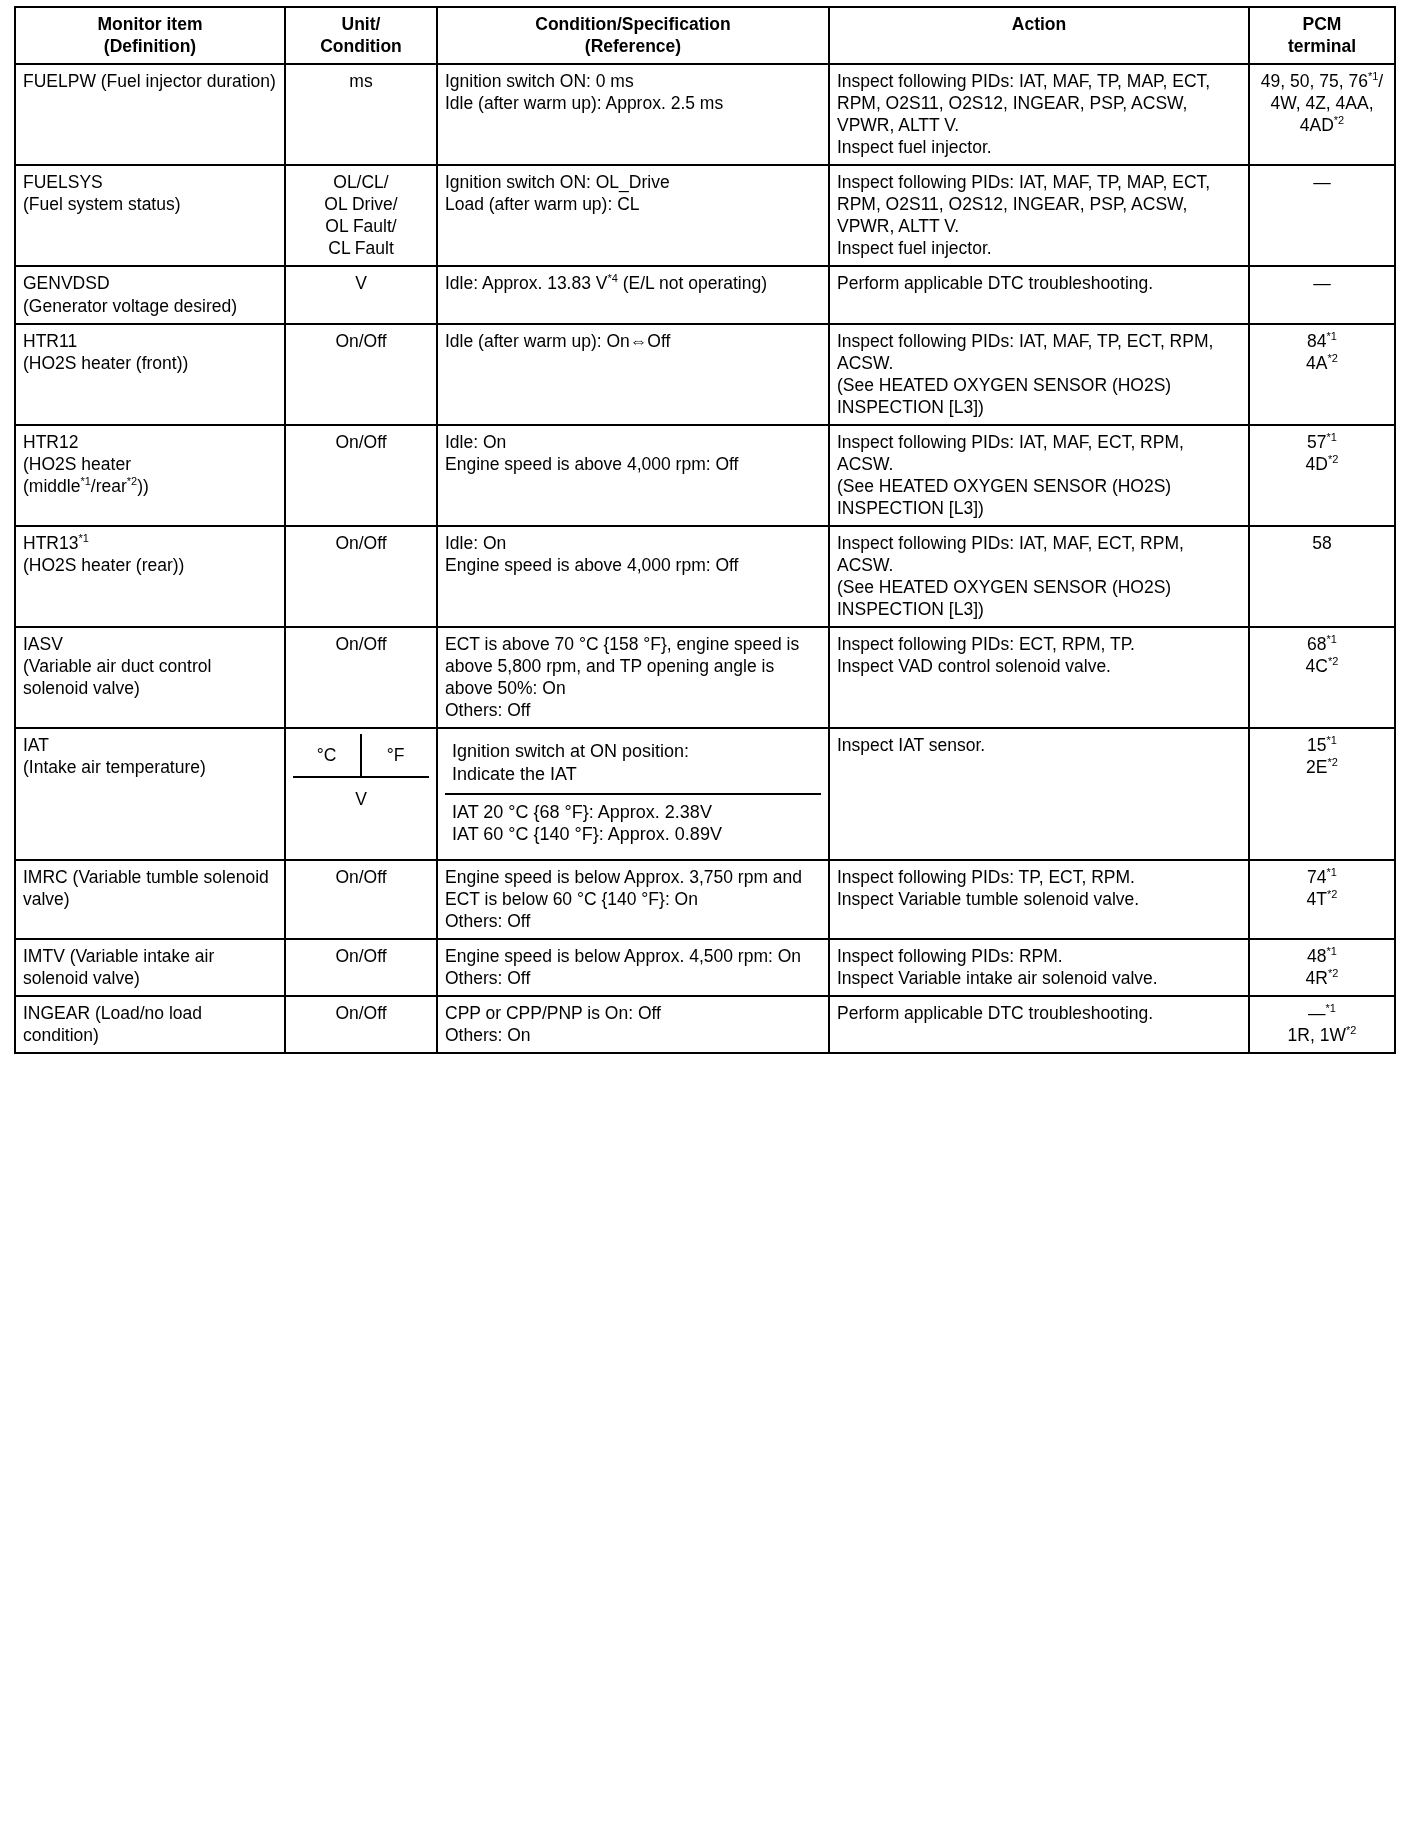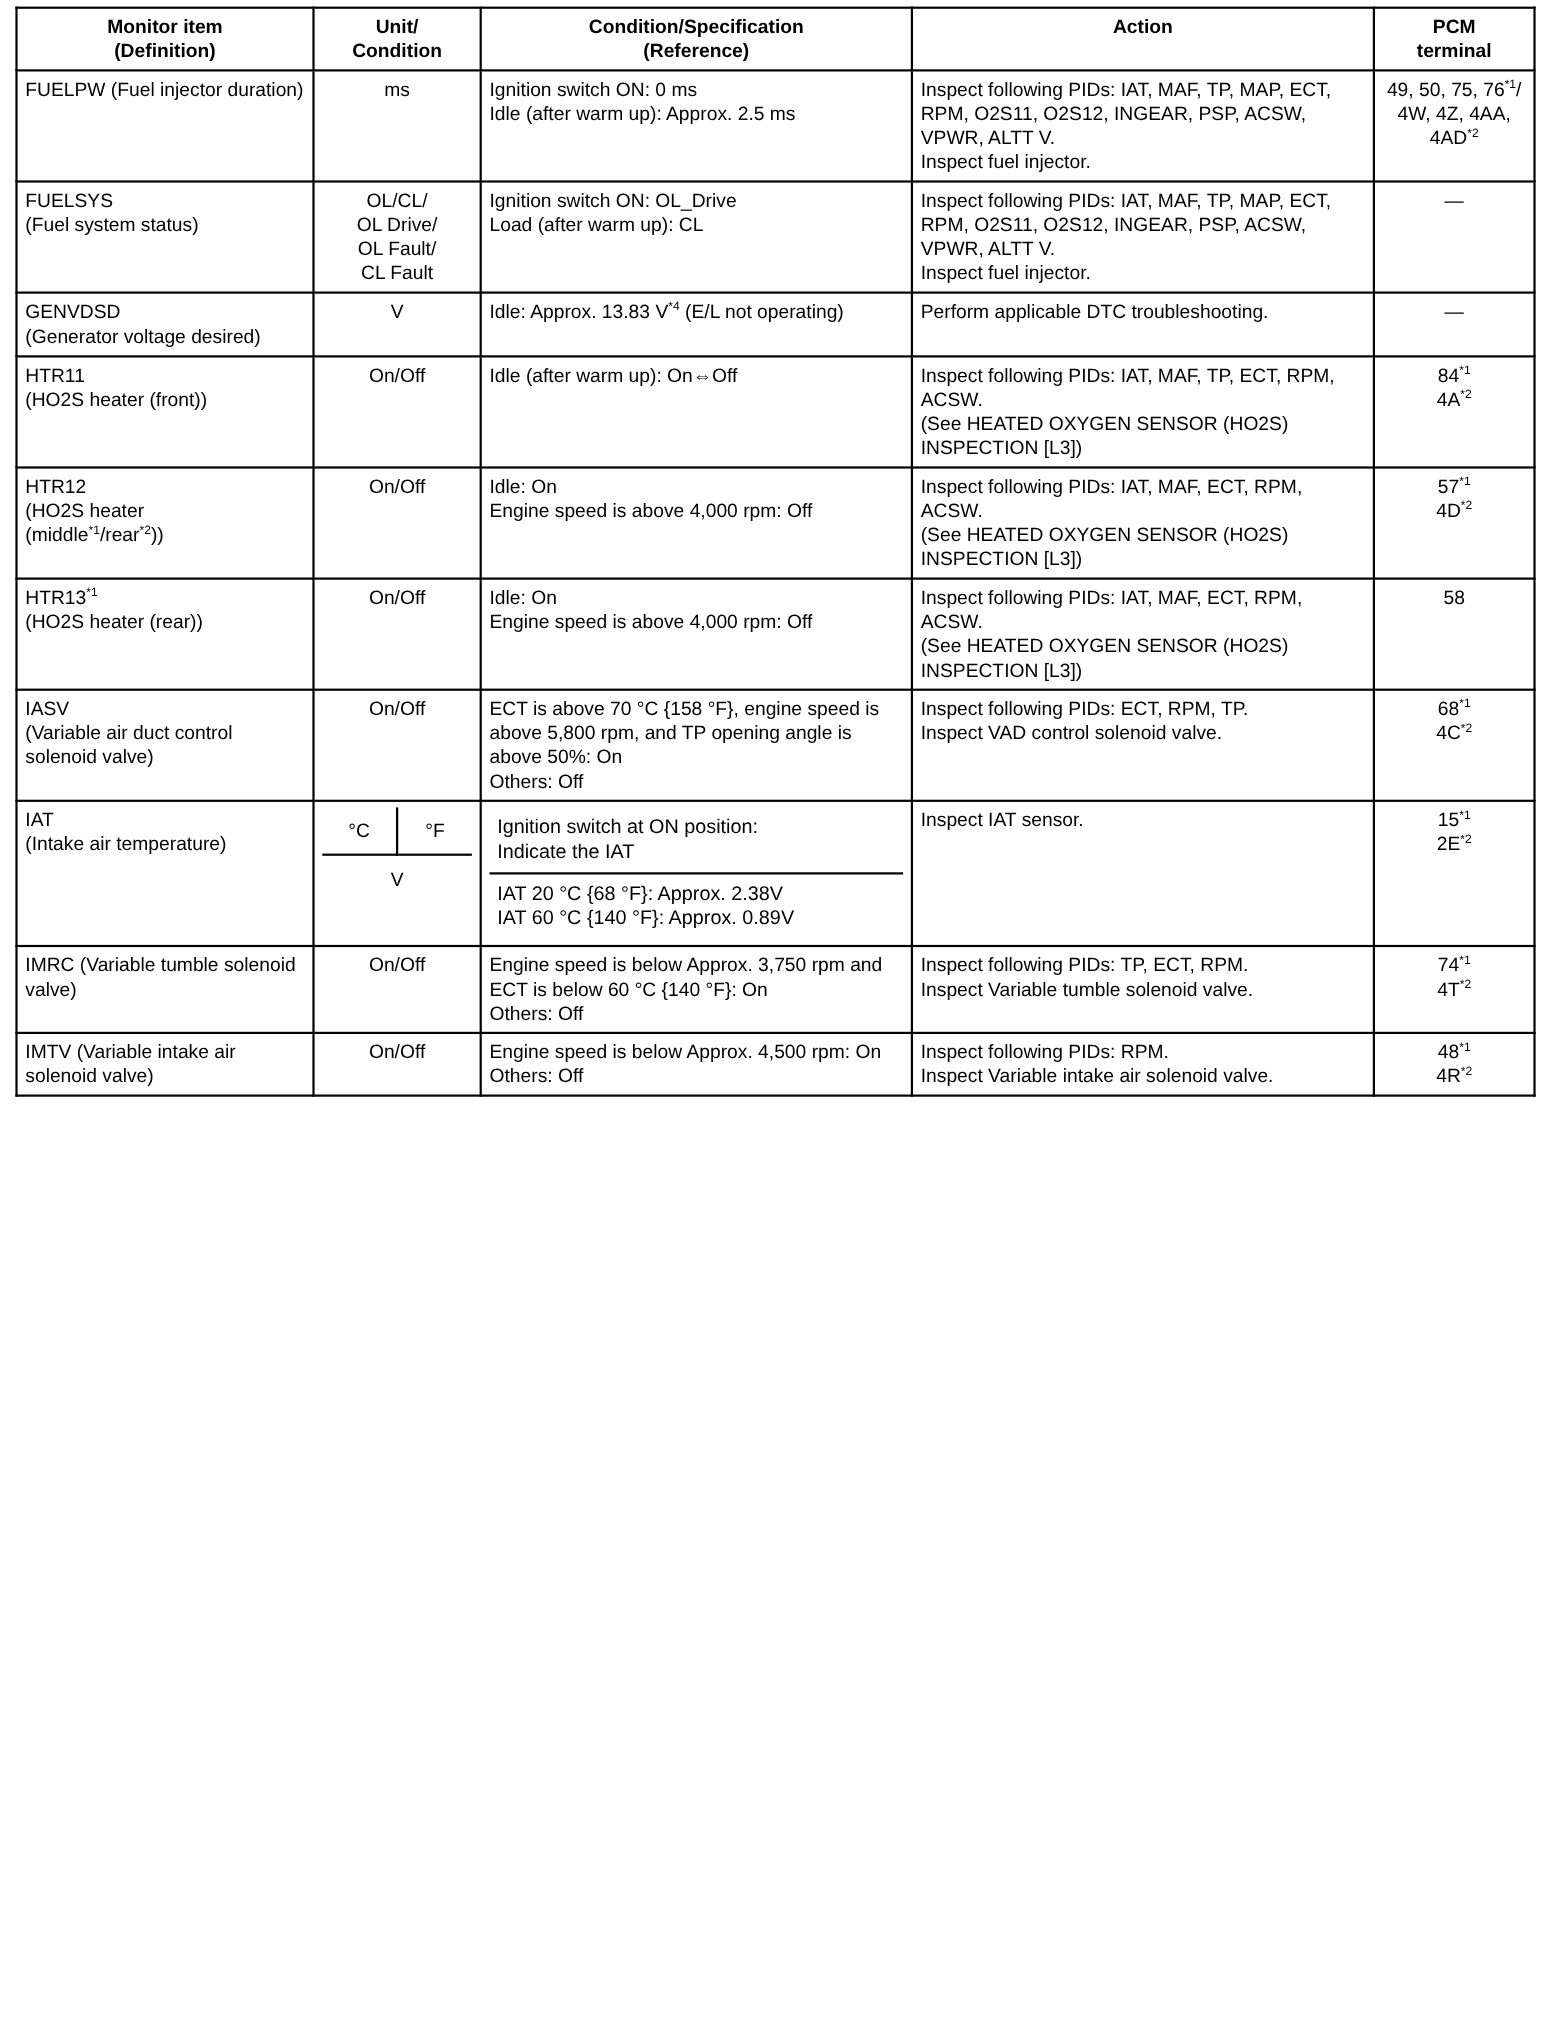--- a/index.html
+++ b/index.html
@@ -265,17 +265,26 @@
         <td class="monitor ml">IMTV (Variable intake air solenoid valve)</td>
         <td class="unit ml">On/Off</td>
         <td class="cond ml">Engine speed is below Approx. 4,500 rpm: On
 Others: Off</td>
         <td class="action ml">Inspect following PIDs: RPM.
 Inspect Variable intake air solenoid valve.</td>
         <td class="pcm ml">48<sup>*1</sup>
 4R<sup>*2</sup></td>
       </tr>
 
+      <tr>
+        <td class="monitor ml">INGEAR (Load/no load condition)</td>
+        <td class="unit ml">On/Off</td>
+        <td class="cond ml">CPP or CPP/PNP is On: Off
+Others: On</td>
+        <td class="action ml">Perform applicable DTC troubleshooting.</td>
+        <td class="pcm ml">—<sup>*1</sup>
+1R, 1W<sup>*2</sup></td>
+      </tr>
 
 
     </tbody>
   </table>
 </div>
 
 </body></html>

